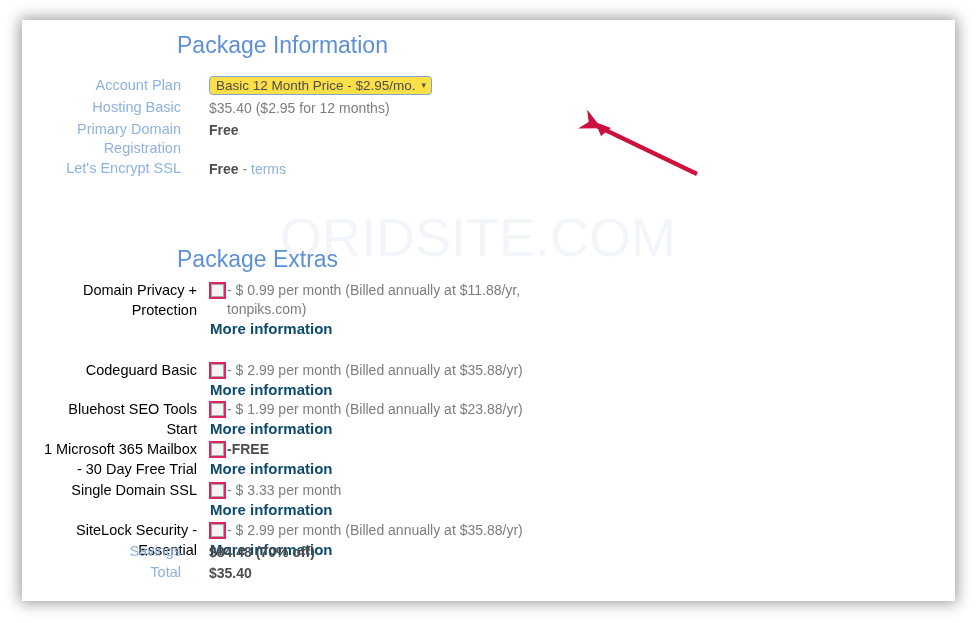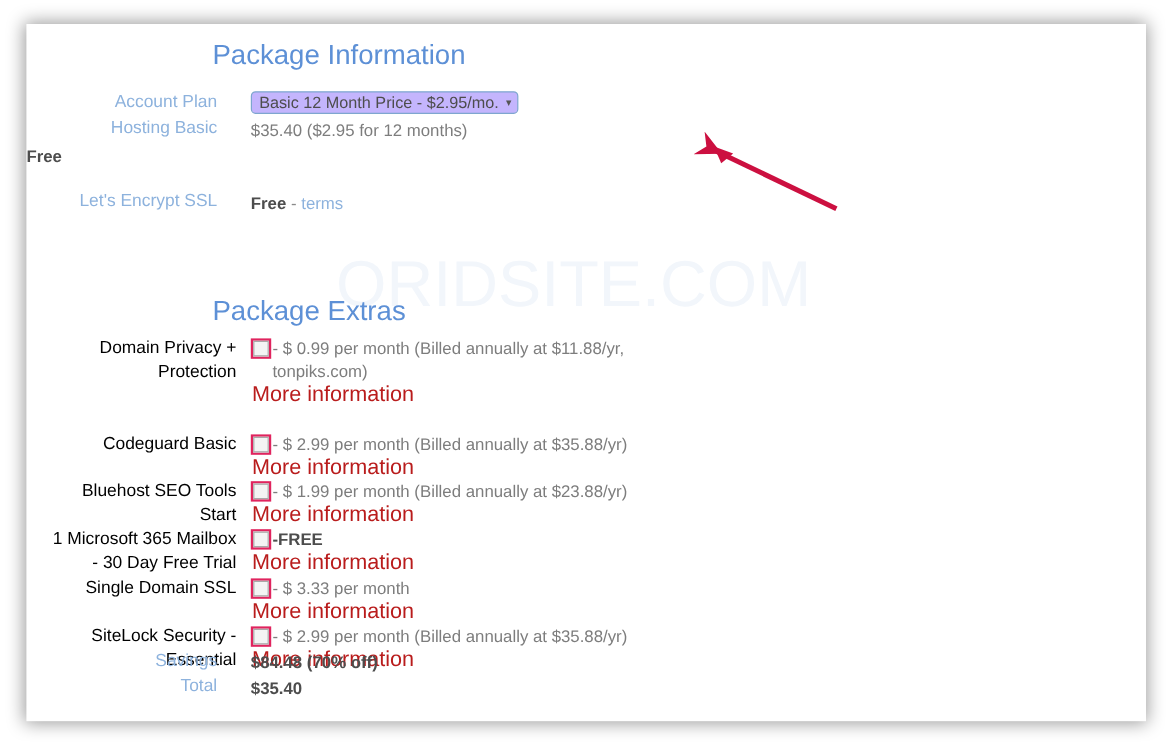--- a/index.html
+++ b/index.html
@@ -96,21 +96,21 @@
   }
   .dash { color: #8a8a8a; }
 
   
   .select-box {
     display: inline-flex;
     align-items: center;
     justify-content: space-between;
     height: 19px;
     padding: 0 5px 0 6px;
-    background: #c4b5fd;
+    background: #fde047;
     border: 1px solid #7ea6cf;
     border-radius: 4px;
     box-sizing: border-box;
     color: #4d4d4d;
     font-size: 13.5px;
     font-family: "Liberation Sans", sans-serif;
     cursor: pointer;
     white-space: nowrap;
   }
   .select-caret {
@@ -165,26 +165,27 @@
   .extra-price {
     color: #7d7d7d;
     font-size: 14px;
     line-height: 19px;
     padding-left: 1px;
     max-width: 330px;
   }
   .extra-price.bold-free { font-weight: bold; color: #4d4d4d; }
   .extra-more {
     display: block;
-    color: #b91c1c;
-    font-size: 18px;
+    color: #0c4a6e;
+    font-size: 15px;
     line-height: 19.5px;
     text-decoration: none;
     cursor: pointer;
     padding-left: 1px;
+    font-weight: bold;
   }
 
   
   .arrow-svg {
     position: absolute;
     left: 555px;
     top: 90px;
     z-index: 5;
     pointer-events: none;
   }
@@ -208,20 +209,22 @@
           <span class="select-caret">▾</span>
         </div>
       </div>
 
       <div class="row" style="left:0px; top:78px;">
         <div class="row-label">Hosting Basic</div>
         <div class="row-value">$35.40  ($2.95 for 12 months)</div>
       </div>
 
       <div class="row" style="left:0px; top:100px;">
+        <div class="row-label">Primary Domain
+Registration</div>
         <div class="row-value bold">Free</div>
       </div>
 
       <div class="row" style="left:0px; top:139px;">
         <div class="row-label">Let's Encrypt SSL</div>
         <div class="row-value">
           <span class="b">Free</span><span class="dash"> - </span><a class="link">terms</a>
         </div>
       </div>
 

